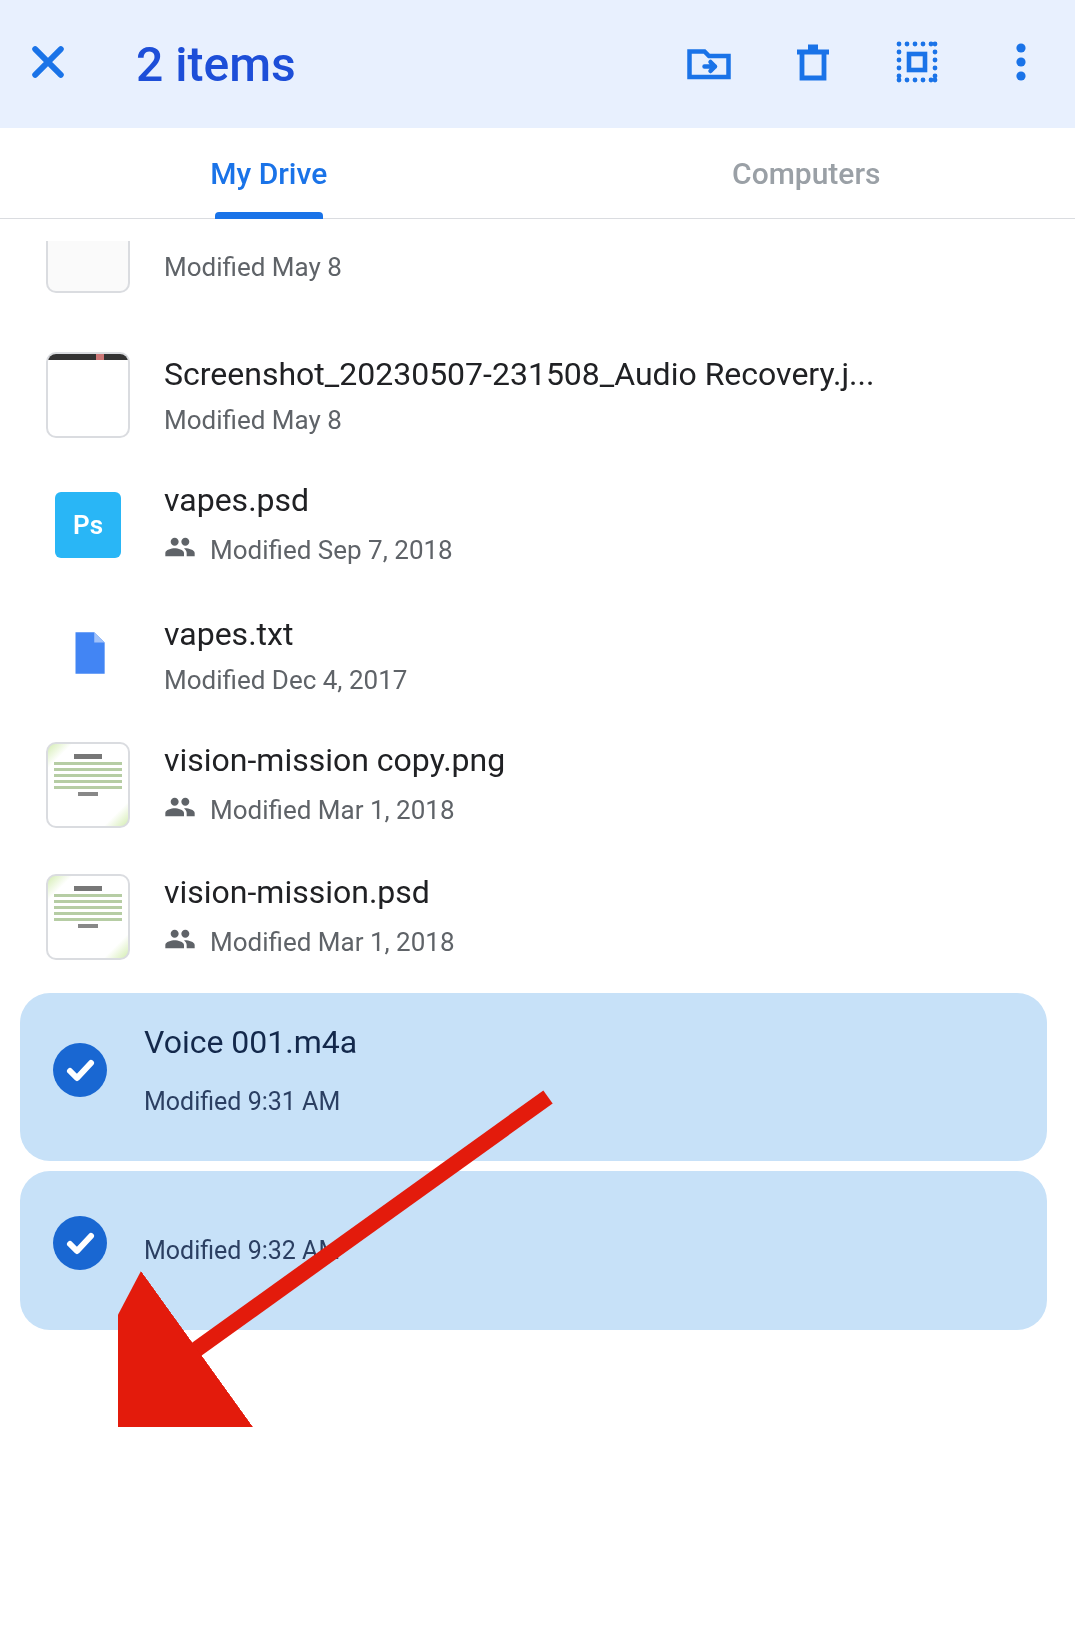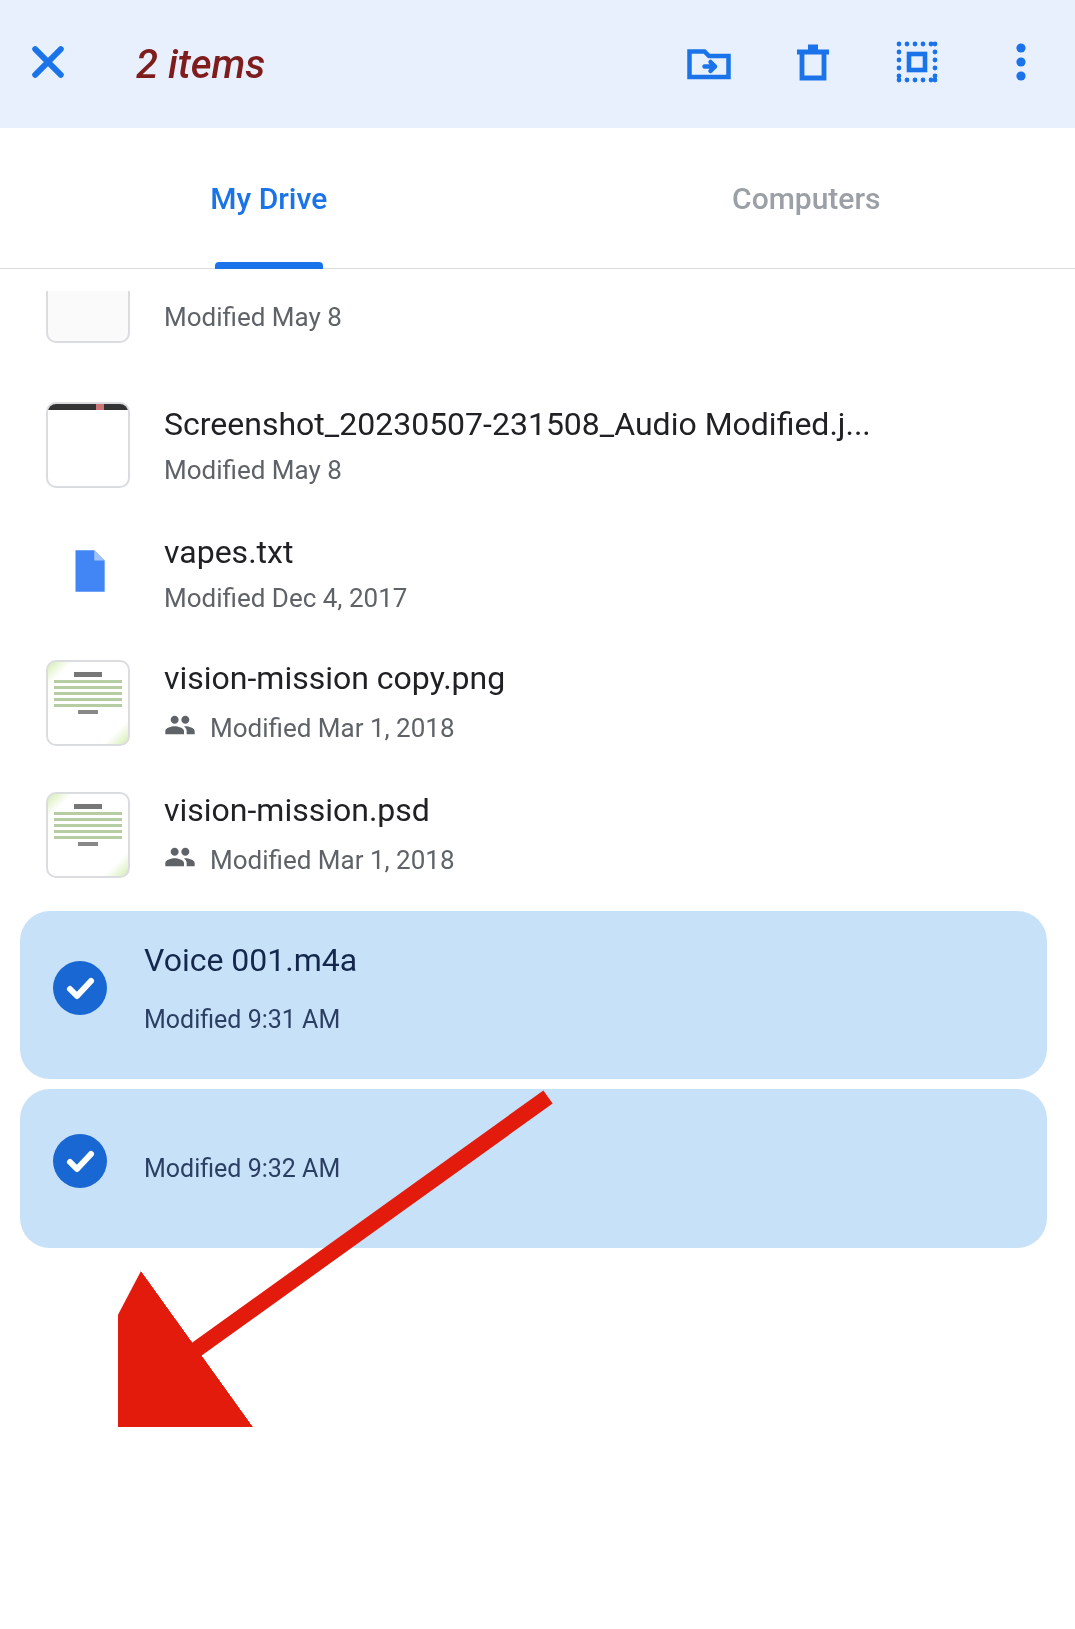--- a/index.html
+++ b/index.html
@@ -15,33 +15,32 @@
       display: flex;
       align-items: center;
       height: 128px;
       background: #e8f0fe;
       padding: 0 26px;
     }
     .topbar .close { color: #1a73e8; width: 70px; }
     .topbar .close svg { width: 44px; height: 44px; stroke: #1a73e8; }
     .topbar .count {
       margin-left: 40px;
-      font-size: 40px;
-      color: #7f1d1d;
+      font-size: 48px;
+      color: #1d4ed8;
       font-weight: 500;
       flex: 1;
-      font-style: italic;
     }
     .topbar .actions { display: flex; align-items: center; gap: 56px; padding-right: 4px;}
     .topbar .actions svg { width: 48px; height: 48px; }
 
     
     .tabs {
       display: flex;
-      height: 141px;
+      height: 91px;
       background: #fff;
       border-bottom: 1px solid #dadce0;
     }
     .tab {
       flex: 1;
       display: flex;
       align-items: center;
       justify-content: center;
       font-size: 30px;
       font-weight: 500;
@@ -221,27 +220,41 @@
     </div>
   </div>
 
   <div class="row">
     <div class="thumb">
       <div class="thumb-box-img">
           <div class="topstrip"></div>
         </div>
     </div>
     <div class="meta">
-      <div class="name">Screenshot_20230507-231508_Audio Modified.j...</div>
+      <div class="name">Screenshot_20230507-231508_Audio Recovery.j...</div>
       <div class="sub">
           <span>Modified May 8</span>
         </div>
     </div>
   </div>
 
+  <div class="row">
+    <div class="thumb">
+      <div class="psd-tile">Ps</div>
+    </div>
+    <div class="meta">
+      <div class="name">vapes.psd</div>
+      <div class="sub">
+        <span class="shared-ic"><svg viewBox="0 0 24 24">
+              <path d="M16 11c1.66 0 3-1.34 3-3s-1.34-3-3-3-3 1.34-3 3 1.34 3 3 3zM8 11c1.66 0 3-1.34 3-3S9.66 5 8 5 5 6.34 5 8s1.34 3 3 3zm0 2c-2.33 0-7 1.17-7 3.5V19h14v-2.5C15 14.17 10.33 13 8 13zm8 0c-.29 0-.62.02-.97.05 1.16.84 1.97 1.97 1.97 3.45V19h6v-2.5c0-2.33-4.67-3.5-7-3.5z"></path>
+            </svg></span>
+        <span>Modified Sep 7, 2018</span>
+      </div>
+    </div>
+  </div>
 
   <div class="row">
     <div class="thumb">
       <div class="file-ic">
         <svg viewBox="0 0 24 24">
             <path d="M6 2h9l5 5v15H6z" fill="#4285f4"></path>
             <path d="M15 2l5 5h-5z" fill="#a1c2fa"></path>
           </svg>
       </div>
     </div>

